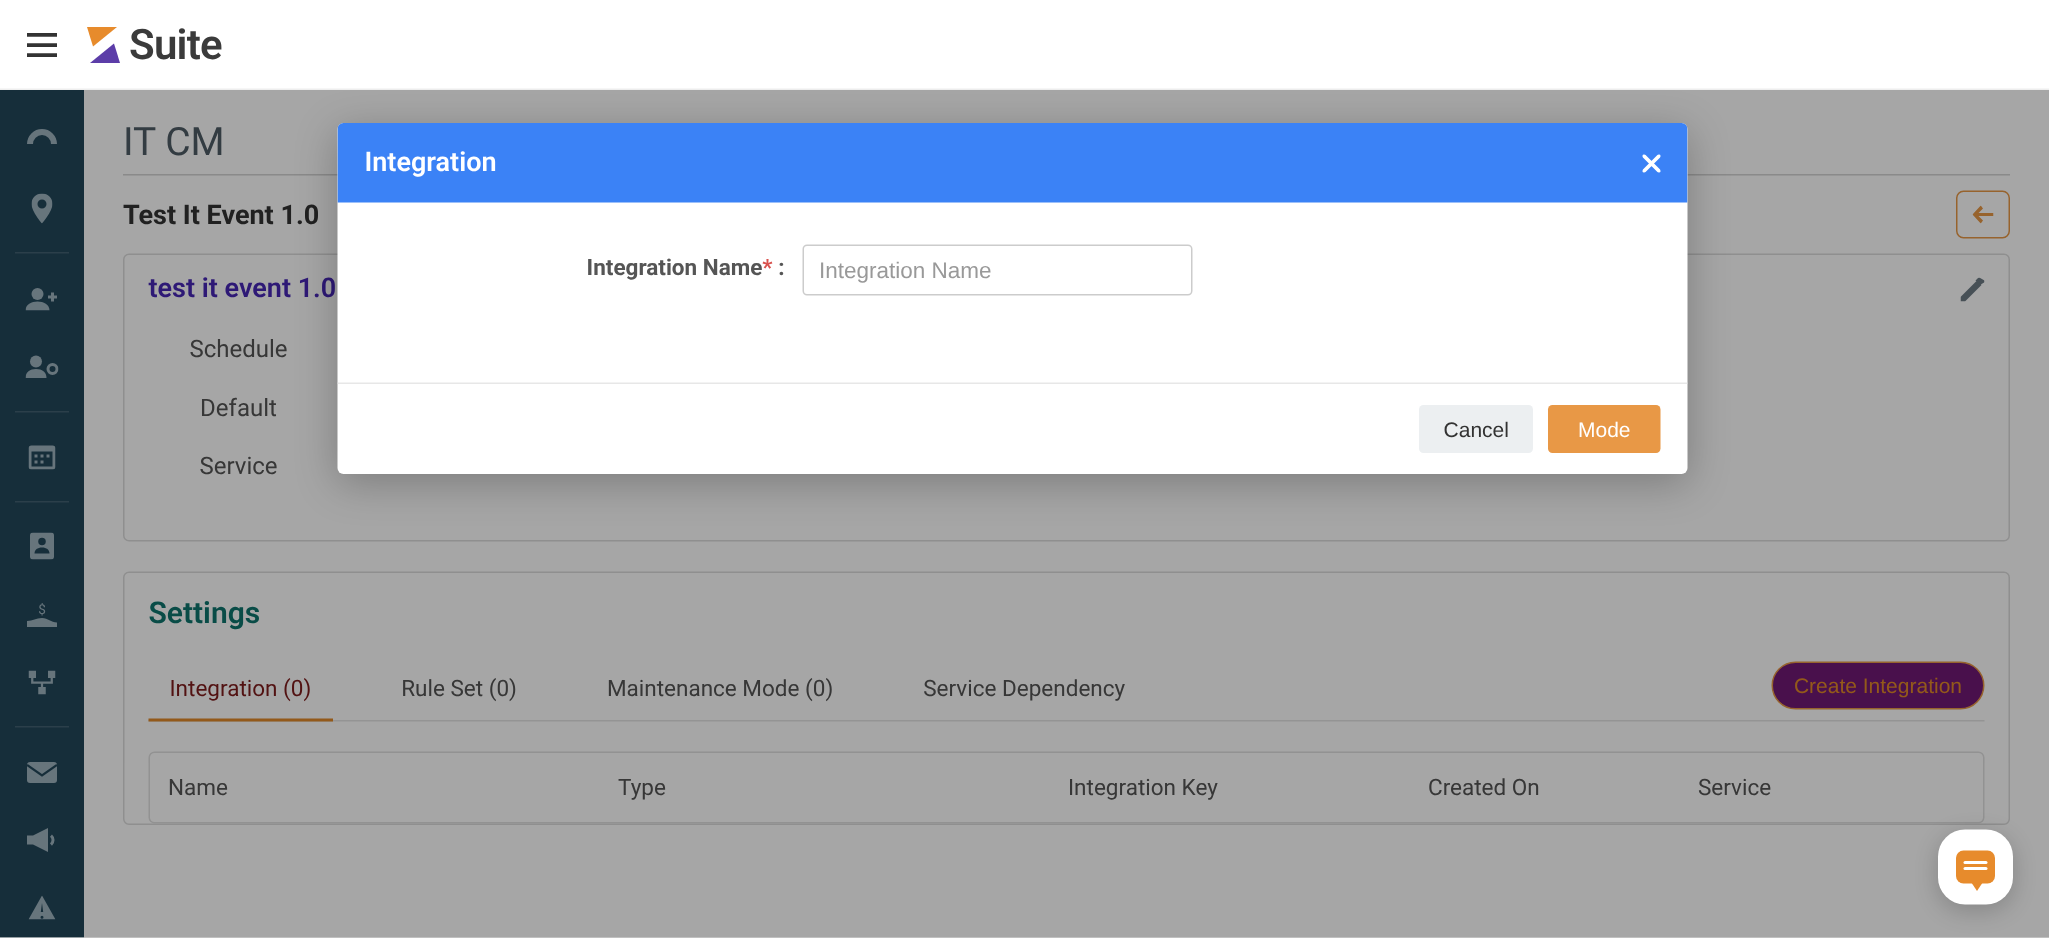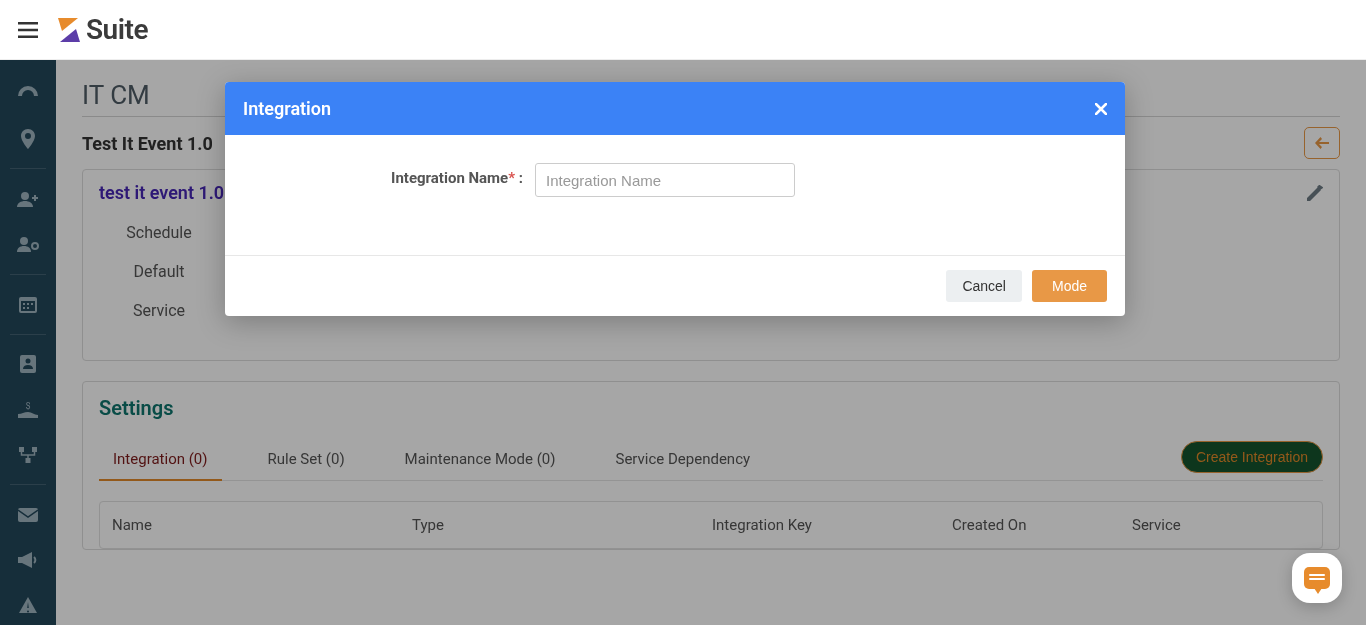--- a/index.html
+++ b/index.html
@@ -33,21 +33,21 @@
 .field-line { display: flex; margin-top: 20px; }
 .field-line .lbl { width: 130px; text-align: center; color: #555; padding-right: 10px; }
 .link-mention { color: #2a73d0; margin-left: 780px; }
 
 .settings-panel { border: 1px solid #dcdcdc; border-radius: 4px; padding: 14px 16px 0; }
 .settings-title { color: #0f766e; font-size: 20px; font-weight: 600; margin-bottom: 20px; }
 .tabs-row { display: flex; align-items: center; border-bottom: 1px solid #e3e3e3; }
 .tab { padding: 10px 14px 12px; color: #555; font-size: 15px; cursor: pointer; margin-right: 32px; position: relative; }
 .tab.active { color: #7f1d1d; }
 .tab.active::after { content:""; position:absolute; left:0; right:0; bottom:-1px; height:2px; background:#e28929; }
-.create-btn { margin-left: auto; border: 1px solid #e89846; color: #e28929; background:#14532d; padding: 7px 14px; border-radius: 16px; font-size: 14px; cursor: pointer; margin-bottom: 6px; }
+.create-btn { margin-left: auto; border: 1px solid #e89846; color: #e28929; background:#701a75; padding: 7px 14px; border-radius: 16px; font-size: 14px; cursor: pointer; margin-bottom: 6px; }
 .table { border: 1px solid #e0e0e0; border-radius: 4px; margin-top: 20px; }
 .th-row { display:flex; padding: 14px 12px; color: #555; }
 .th-row > div { font-size: 15px; }
 .c-name { width: 300px; }
 .c-type { width: 300px; }
 .c-key { width: 240px; }
 .c-created { width: 180px; }
 .c-actions { width: 120px; }
 
 

